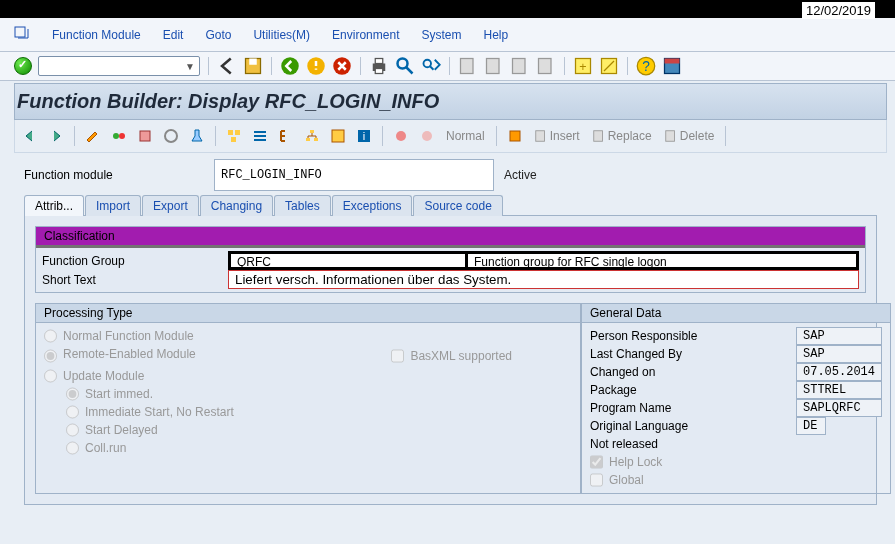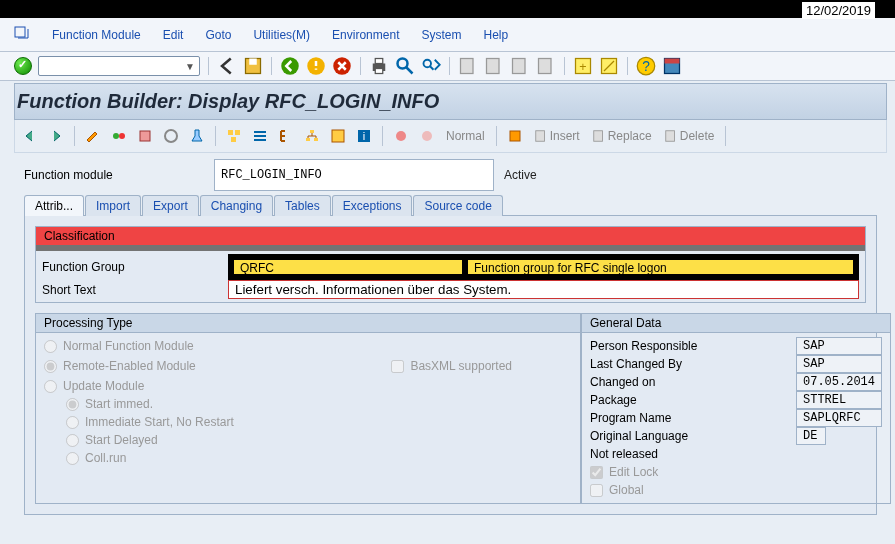--- a/index.html
+++ b/index.html
@@ -27,37 +27,37 @@
   .form-area { background:#e8eef5; padding:6px 10px 10px 10px; }
   .fm-row { display:flex; align-items:center; gap:10px; margin-bottom:4px; }
   .fm-label { width:180px; }
   .fm-input { width:280px; height:32px; background:#fff; border:1px solid #9fb2c8; padding:2px 6px; font-family:"Courier New",monospace; font-size:12px; }
   .fm-active { color:#222; }
   .tabs { display:flex; gap:1px; margin-top:4px; }
   .tab { border:1px solid #9fb2c8; border-bottom:none; padding:3px 10px; background:#dbe4ef; color:#1a4fb0; cursor:pointer; border-radius:3px 3px 0 0; }
   .tab.active { background:#f2f6fb; color:#000; }
   .tab-body { border:1px solid #9fb2c8; border-top:1px solid #9fb2c8; padding:10px; background:#e3eaf3; margin-top:-1px; }
   .groupbox { border:1px solid #9fb2c8; margin-bottom:10px; }
-  .groupbox-title { background:#ef4444; padding:2px 8px; font-size:12px; border-bottom:6px solid #737373; }
+  .groupbox-title { background:#a21caf; padding:2px 8px; font-size:12px; border-bottom:3px solid #737373; }
   .groupbox-body { padding:3px 6px; }
   .cl-row { display:flex; align-items:center; }
   .cl-label { width:186px; padding:2px 0; }
-  .cl-val { height:26px; background:#fde047; border:6px solid #000000; padding:1px 6px; font-size:12px; }
+  .cl-val { height:19px; background:#ffffff; border:3px solid #000000; padding:1px 6px; font-size:12px; }
   .cl-val.short { width:240px; }
   .cl-val.desc { flex:1; border-left:none; }
   .short-text-wrap { display:flex; flex:1; position:relative; }
   .short-text-field { flex:1; height:19px; border:1px solid #c33; background:#fff; padding:1px 6px; }
   .short-text-field::before, .short-text-field::after { content:""; position:absolute; width:8px; height:8px; border:1px solid #c33; }
   .two-col { display:flex; gap:0; }
   .col-left { flex: 0 0 546px; }
   .col-right { flex:1; }
   .col-box { border:1px solid #9fb2c8; }
   .col-title { background:#c9d7e7; padding:2px 8px; border-bottom:1px solid #9fb2c8; }
   .col-body { padding:4px 8px; }
-  .radio-row, .check-row { display:flex; align-items:center; gap:6px; padding:2px 0; color:#999; }
+  .radio-row, .check-row { display:flex; gap:6px; padding:2px 0; color:#999; }
   .radio-row input, .check-row input { accent-color:#888; }
   .radio-row.indent { padding-left:22px; }
   .gd-row { display:flex; align-items:center; }
   .gd-label { width:206px; padding:2px 0; }
   .gd-val { height:18px; background:#eef2f7; border:1px solid #9fb2c8; padding:1px 6px; font-family:"Courier New",monospace; font-size:12px; min-width:86px; }
   .nr { padding:2px 0; }
 </style>
 </head>
 <body>
 
@@ -412,21 +412,21 @@
                   <span class="gd-label">Program Name</span>
                   <span class="gd-val">SAPLQRFC</span>
                 </div>
               <div class="gd-row">
                   <span class="gd-label">Original Language</span>
                   <span class="gd-val" style="min-width:30px;">DE</span>
                 </div>
               <div class="nr">Not released</div>
               <div class="check-row">
                 <input type="checkbox" checked="" disabled="" style="">
-                <span>Edit Lock</span>
+                <span>Help Lock</span>
               </div>
               <div class="check-row">
                 <input type="checkbox" disabled="" style="">
                 <span>Global</span>
               </div>
             </div>
           </div>
         </div>
       </div>
 

